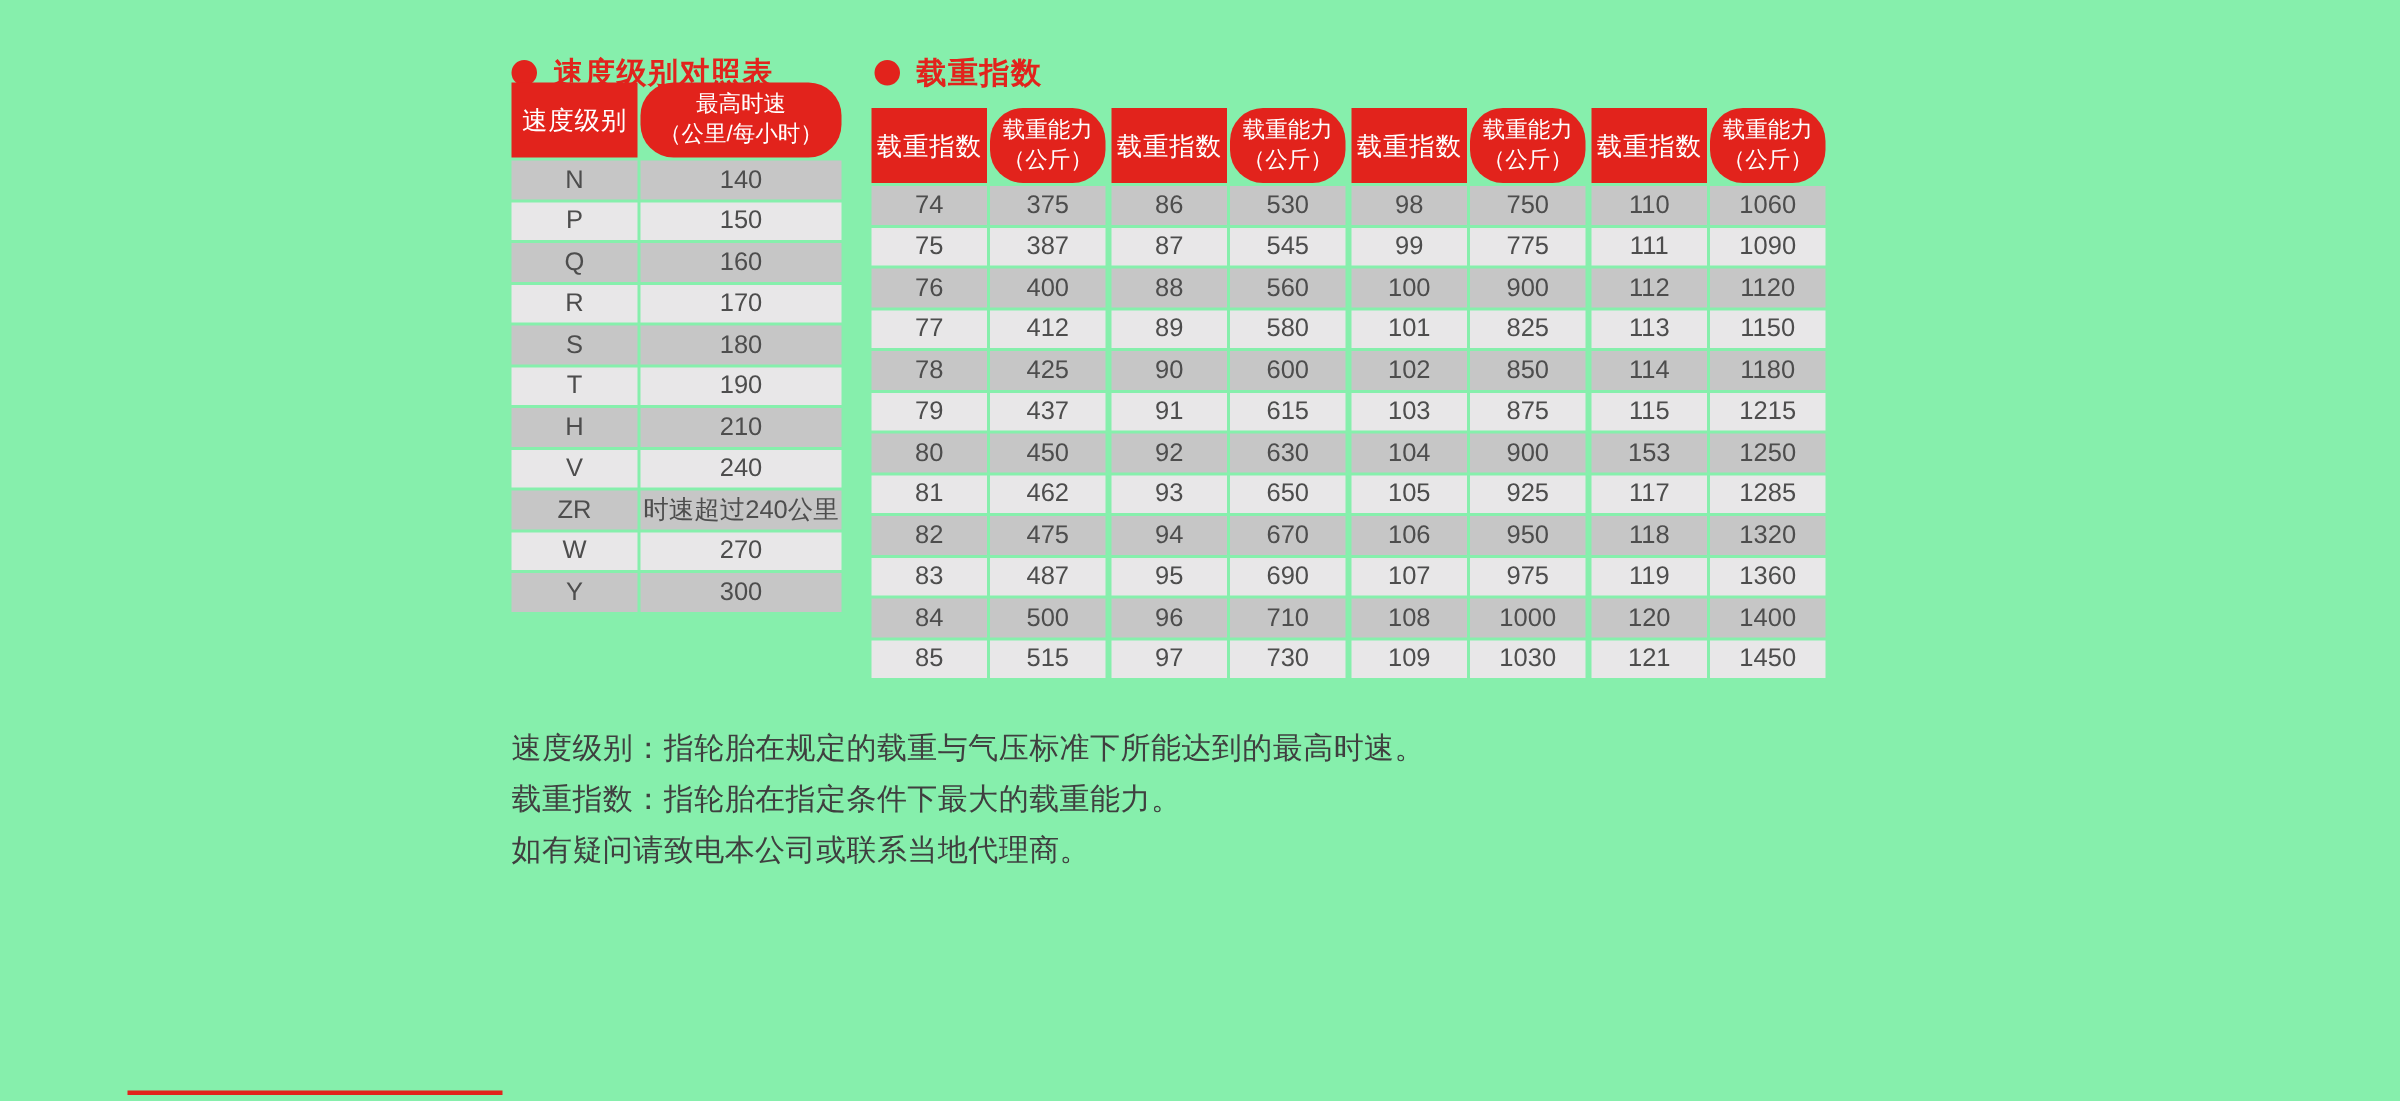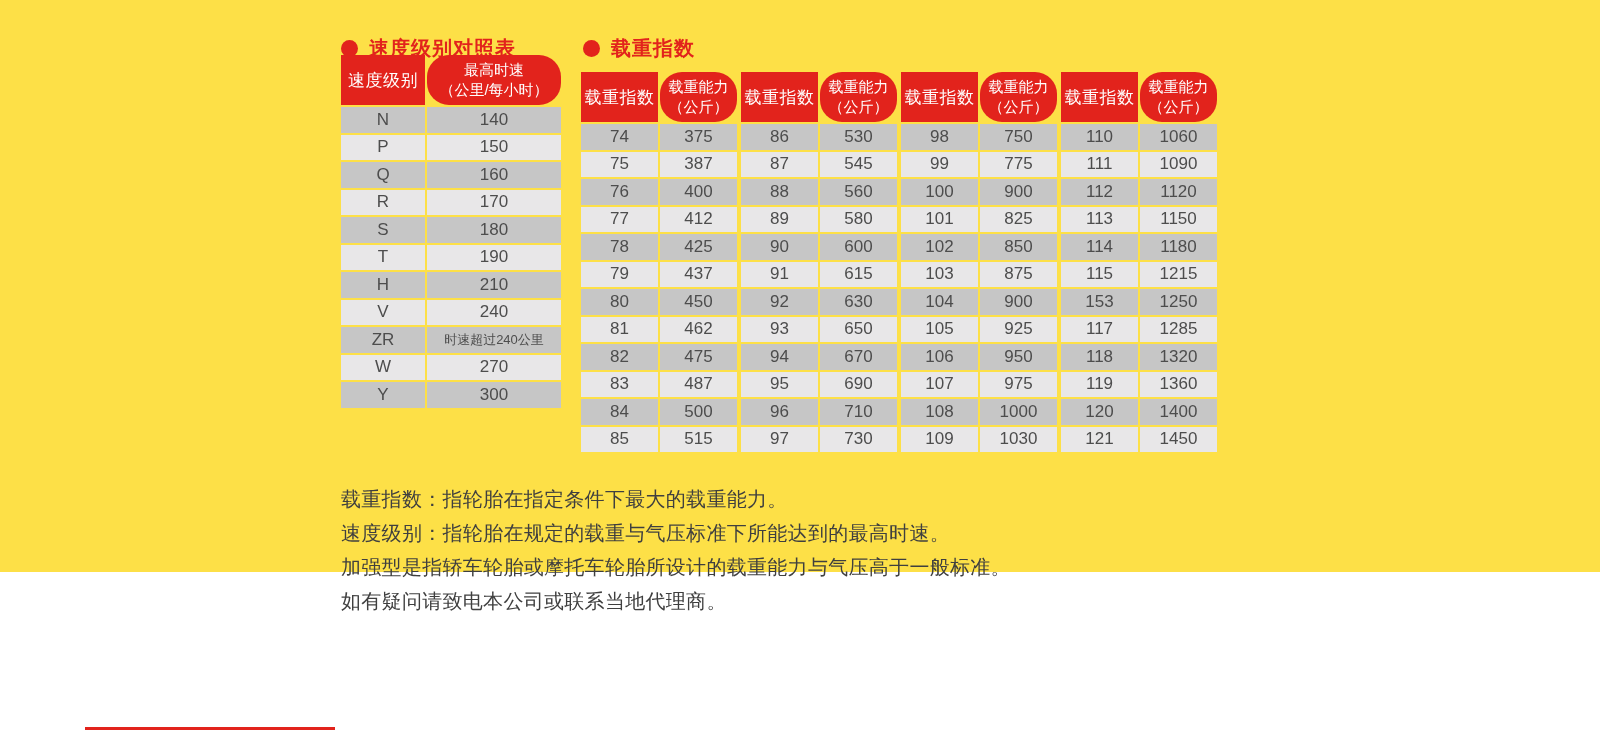--- a/index.html
+++ b/index.html
@@ -1,36 +1,36 @@
 <!DOCTYPE html>
 <html><head>
 <meta charset="utf-8">
 <style>
   * { margin:0; padding:0; box-sizing:border-box; }
   html,body { width:1600px; height:734px; background:#ffffff; overflow:hidden; }
   body { font-family:"Liberation Sans","DejaVu Sans",sans-serif; }
-  .page { position:relative; width:1600px; height:572px; background:#fde047; }
+  .page { position:relative; width:1600px; height:734px; background:#86efac; }
 
   .section-title { position:absolute; top:36px; display:flex; align-items:center; height:24px; }
   .section-title .dot { width:17px; height:17px; border-radius:50%; background:#e2231c; margin-right:11px; flex:0 0 auto; }
   .section-title .txt { color:#e2231c; font-size:20px; font-weight:700; letter-spacing:1px; white-space:nowrap; }
   #speed-title { left:341px; }
   #load-title { left:583px; }
 
   table.grid { border-collapse:separate; border-spacing:2px; }
   table.grid th {
     background:#e2231c; color:#ffffff; font-weight:500; text-align:center;
     vertical-align:middle; height:50px; font-size:17px; letter-spacing:0.5px;
   }
   table.grid th.multiline { font-size:15px; line-height:1.35; white-space:pre-line; letter-spacing:0;border-radius:22px; }
   table.grid td {
     text-align:center; vertical-align:middle; height:25.5px;
     font-size:17px; color:#4d4d4d; white-space:nowrap;
   }
-  table.grid td.small { font-size:13px; }
+  table.grid td.small { font-size:17px; }
   table.grid tbody tr:nth-child(odd) td { background:#c6c6c6; }
   table.grid tbody tr:nth-child(even) td { background:#e8e7e8; }
 
   .speed-table-wrap { position:absolute; left:339px; top:53px; }
   table.speed col.c1 { width:84px; }
   table.speed col.c2 { width:134px; }
 
   .load-tables { position:absolute; left:579px; top:70px; display:flex; }
   table.load col { width:77px; }
 
@@ -368,21 +368,20 @@
           </tr>
           <tr>
             <td>121</td>
             <td>1450</td>
           </tr>
         </tbody>
       </table>
     </div>
 
   <div class="notes">
+    <div class="note-line">速度级别：指轮胎在规定的载重与气压标准下所能达到的最高时速。</div>
     <div class="note-line">载重指数：指轮胎在指定条件下最大的载重能力。</div>
-    <div class="note-line">速度级别：指轮胎在规定的载重与气压标准下所能达到的最高时速。</div>
-    <div class="note-line">加强型是指轿车轮胎或摩托车轮胎所设计的载重能力与气压高于一般标准。</div>
     <div class="note-line">如有疑问请致电本公司或联系当地代理商。</div>
   </div>
 
   <div class="footer-rule"></div>
 
 </div>
 
 </body></html>

